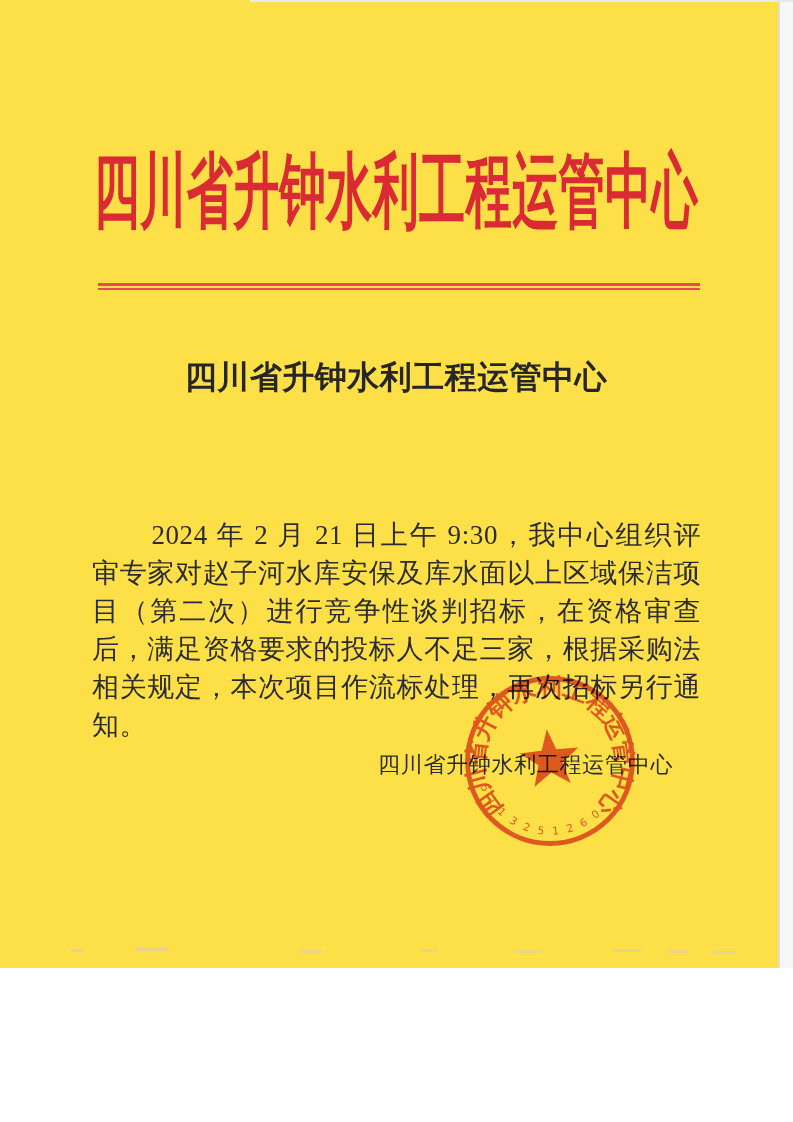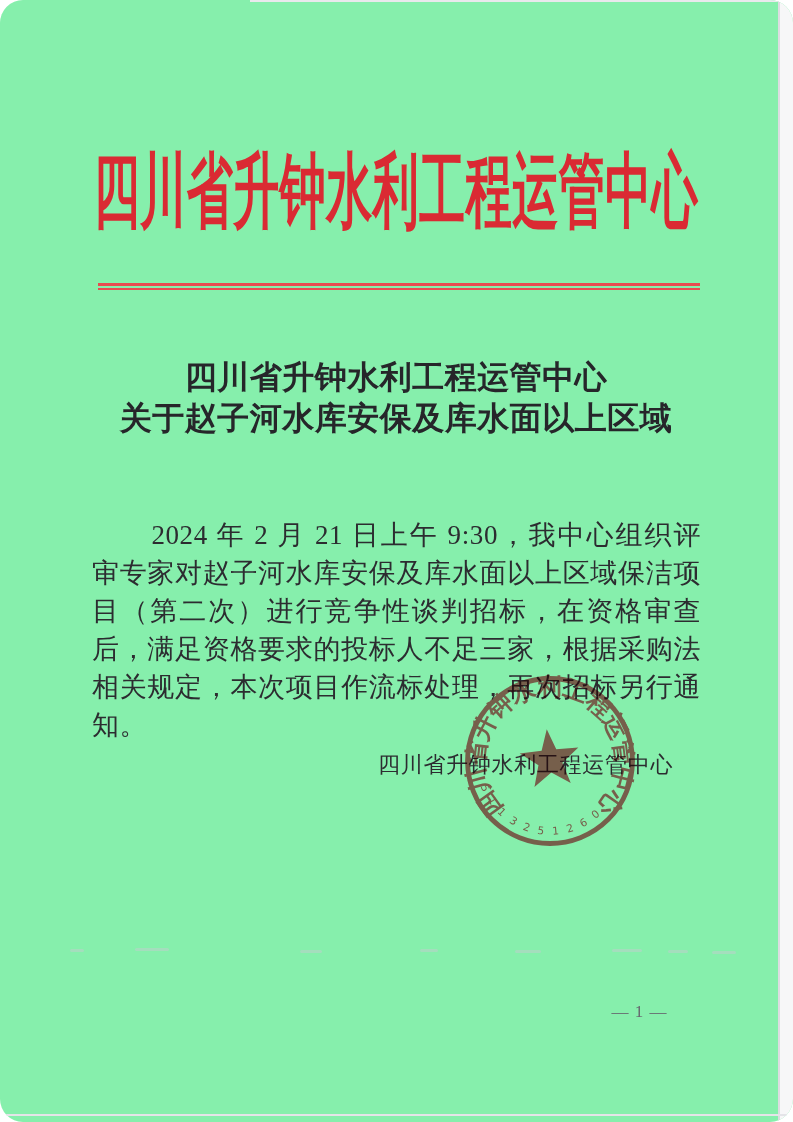--- a/index.html
+++ b/index.html
@@ -1,22 +1,21 @@
 <!DOCTYPE html>
 <html><head>
 <meta charset="utf-8">
 <style>
   html,body{margin:0;padding:0;background:#ffffff;}
   .page{
     position:relative;
-    width:793px;height:1122px;
-    background:#86efac;
+    width:793px;height:968px;
+    background:#fde047;
     overflow:hidden;
     font-family:"Liberation Serif","DejaVu Serif",serif;
-    border-radius:23px;
   }
   
   .edge-right{position:absolute;left:778px;top:0;width:2px;height:1122px;background:#dcdce1;}
   .edge-right-pad{position:absolute;left:780px;top:0;width:13px;height:1122px;background:#f7f7f8;}
   .edge-bottom{position:absolute;left:0;top:1114px;width:793px;height:2px;background:#e4e4e8;}
   .edge-top{position:absolute;left:250px;top:0;width:543px;height:2px;background:#e9e9ed;}
   .smudge{position:absolute;height:3px;background:#c9c9d2;opacity:.45;border-radius:2px;}
 
   .agency-header{
     position:absolute;left:6px;top:151px;width:780px;
@@ -86,21 +85,20 @@
   <div class="smudge" style="left:515px;top:950px;width:26px;"></div>
   <div class="smudge" style="left:612px;top:949px;width:30px;"></div>
   <div class="smudge" style="left:668px;top:950px;width:20px;"></div>
   <div class="smudge" style="left:712px;top:951px;width:24px;"></div>
 
   <div class="agency-header">四川省升钟水利工程运管中心</div>
   <div class="red-rule"></div>
 
   <div class="doc-title">
     <div>四川省升钟水利工程运管中心</div>
-    <div>关于赵子河水库安保及库水面以上区域</div>
   </div>
 
   <div class="body-par">2024 年 2 月 21 日上午 9:30，我中心组织评审专家对赵子河水库安保及库水面以上区域保洁项目（第二次）进行竞争性谈判招标，在资格审查后，满足资格要求的投标人不足三家，根据采购法相关规定，本次项目作流标处理，再次招标另行通知。</div>
 
   <div class="signature">四川省升钟水利工程运管中心</div>
 
   <svg class="seal" viewBox="0 0 200 200" aria-hidden="true">
     <circle cx="100" cy="100" r="85" fill="none" stroke="#db4a55" stroke-width="5"></circle>
     <defs>
       <path id="sealArc" d="M 54.5 150.5 A 68 68 0 1 1 145.5 150.5" fill="none"></path>

